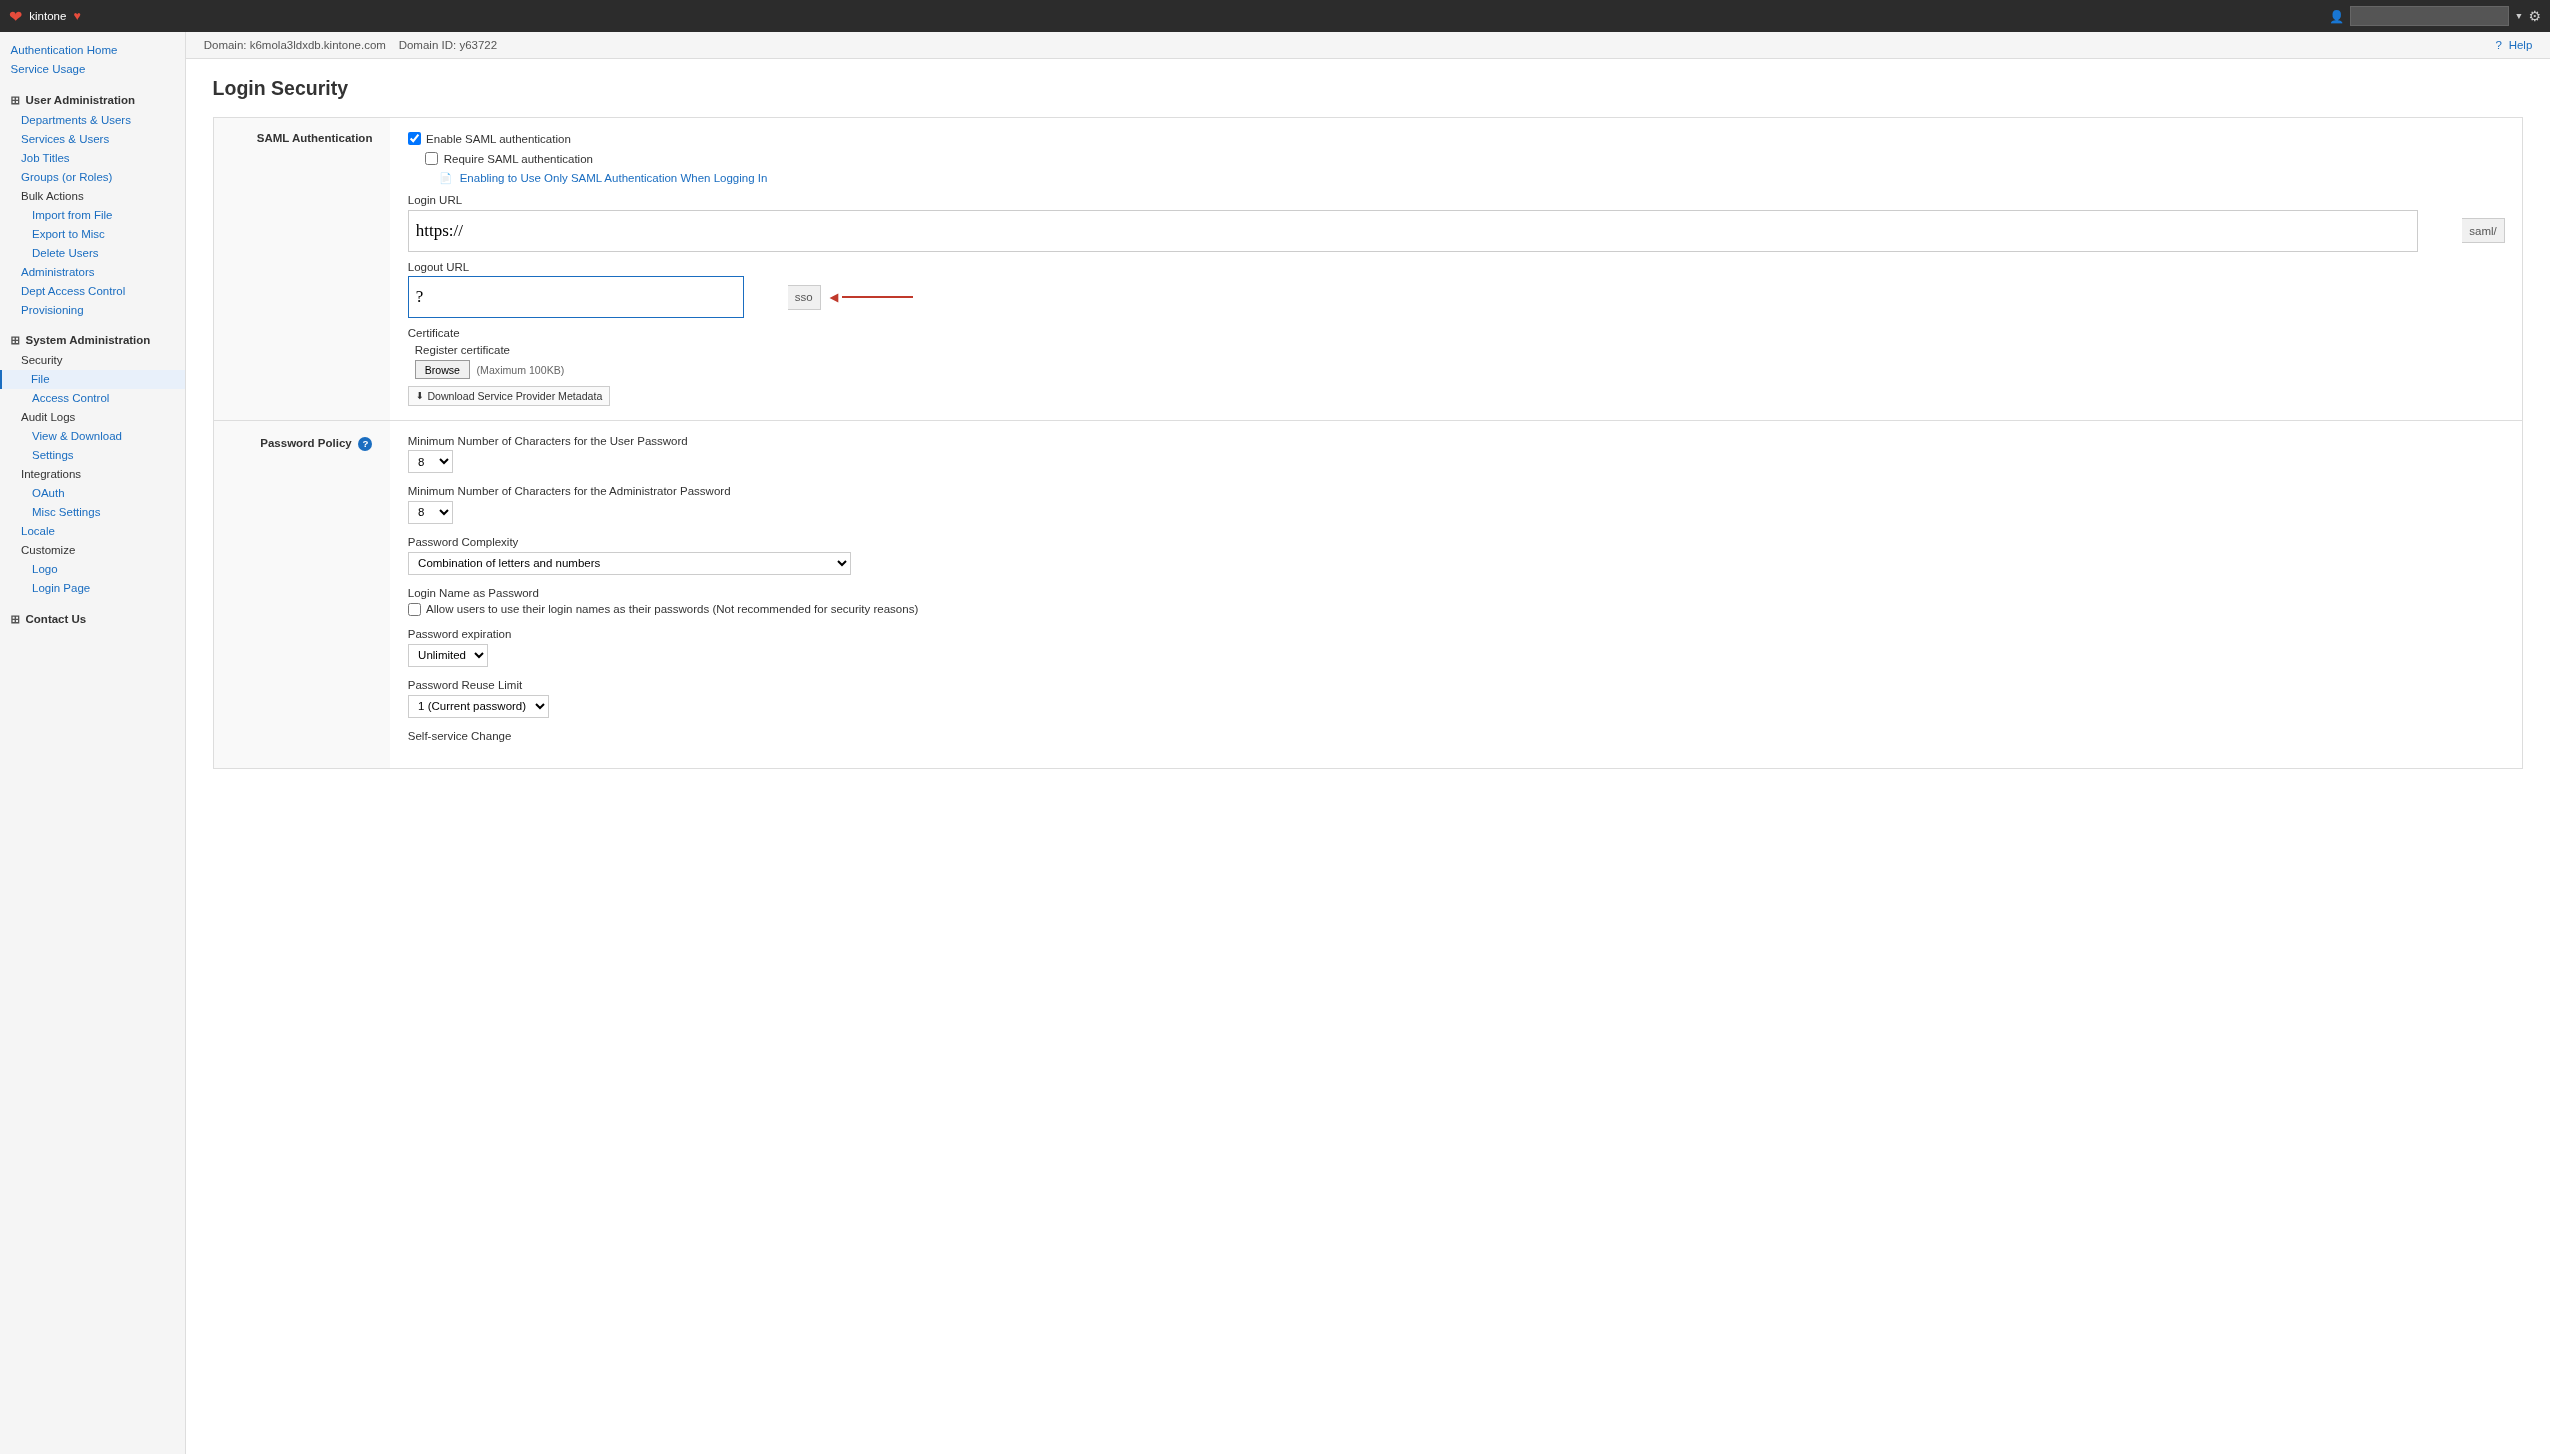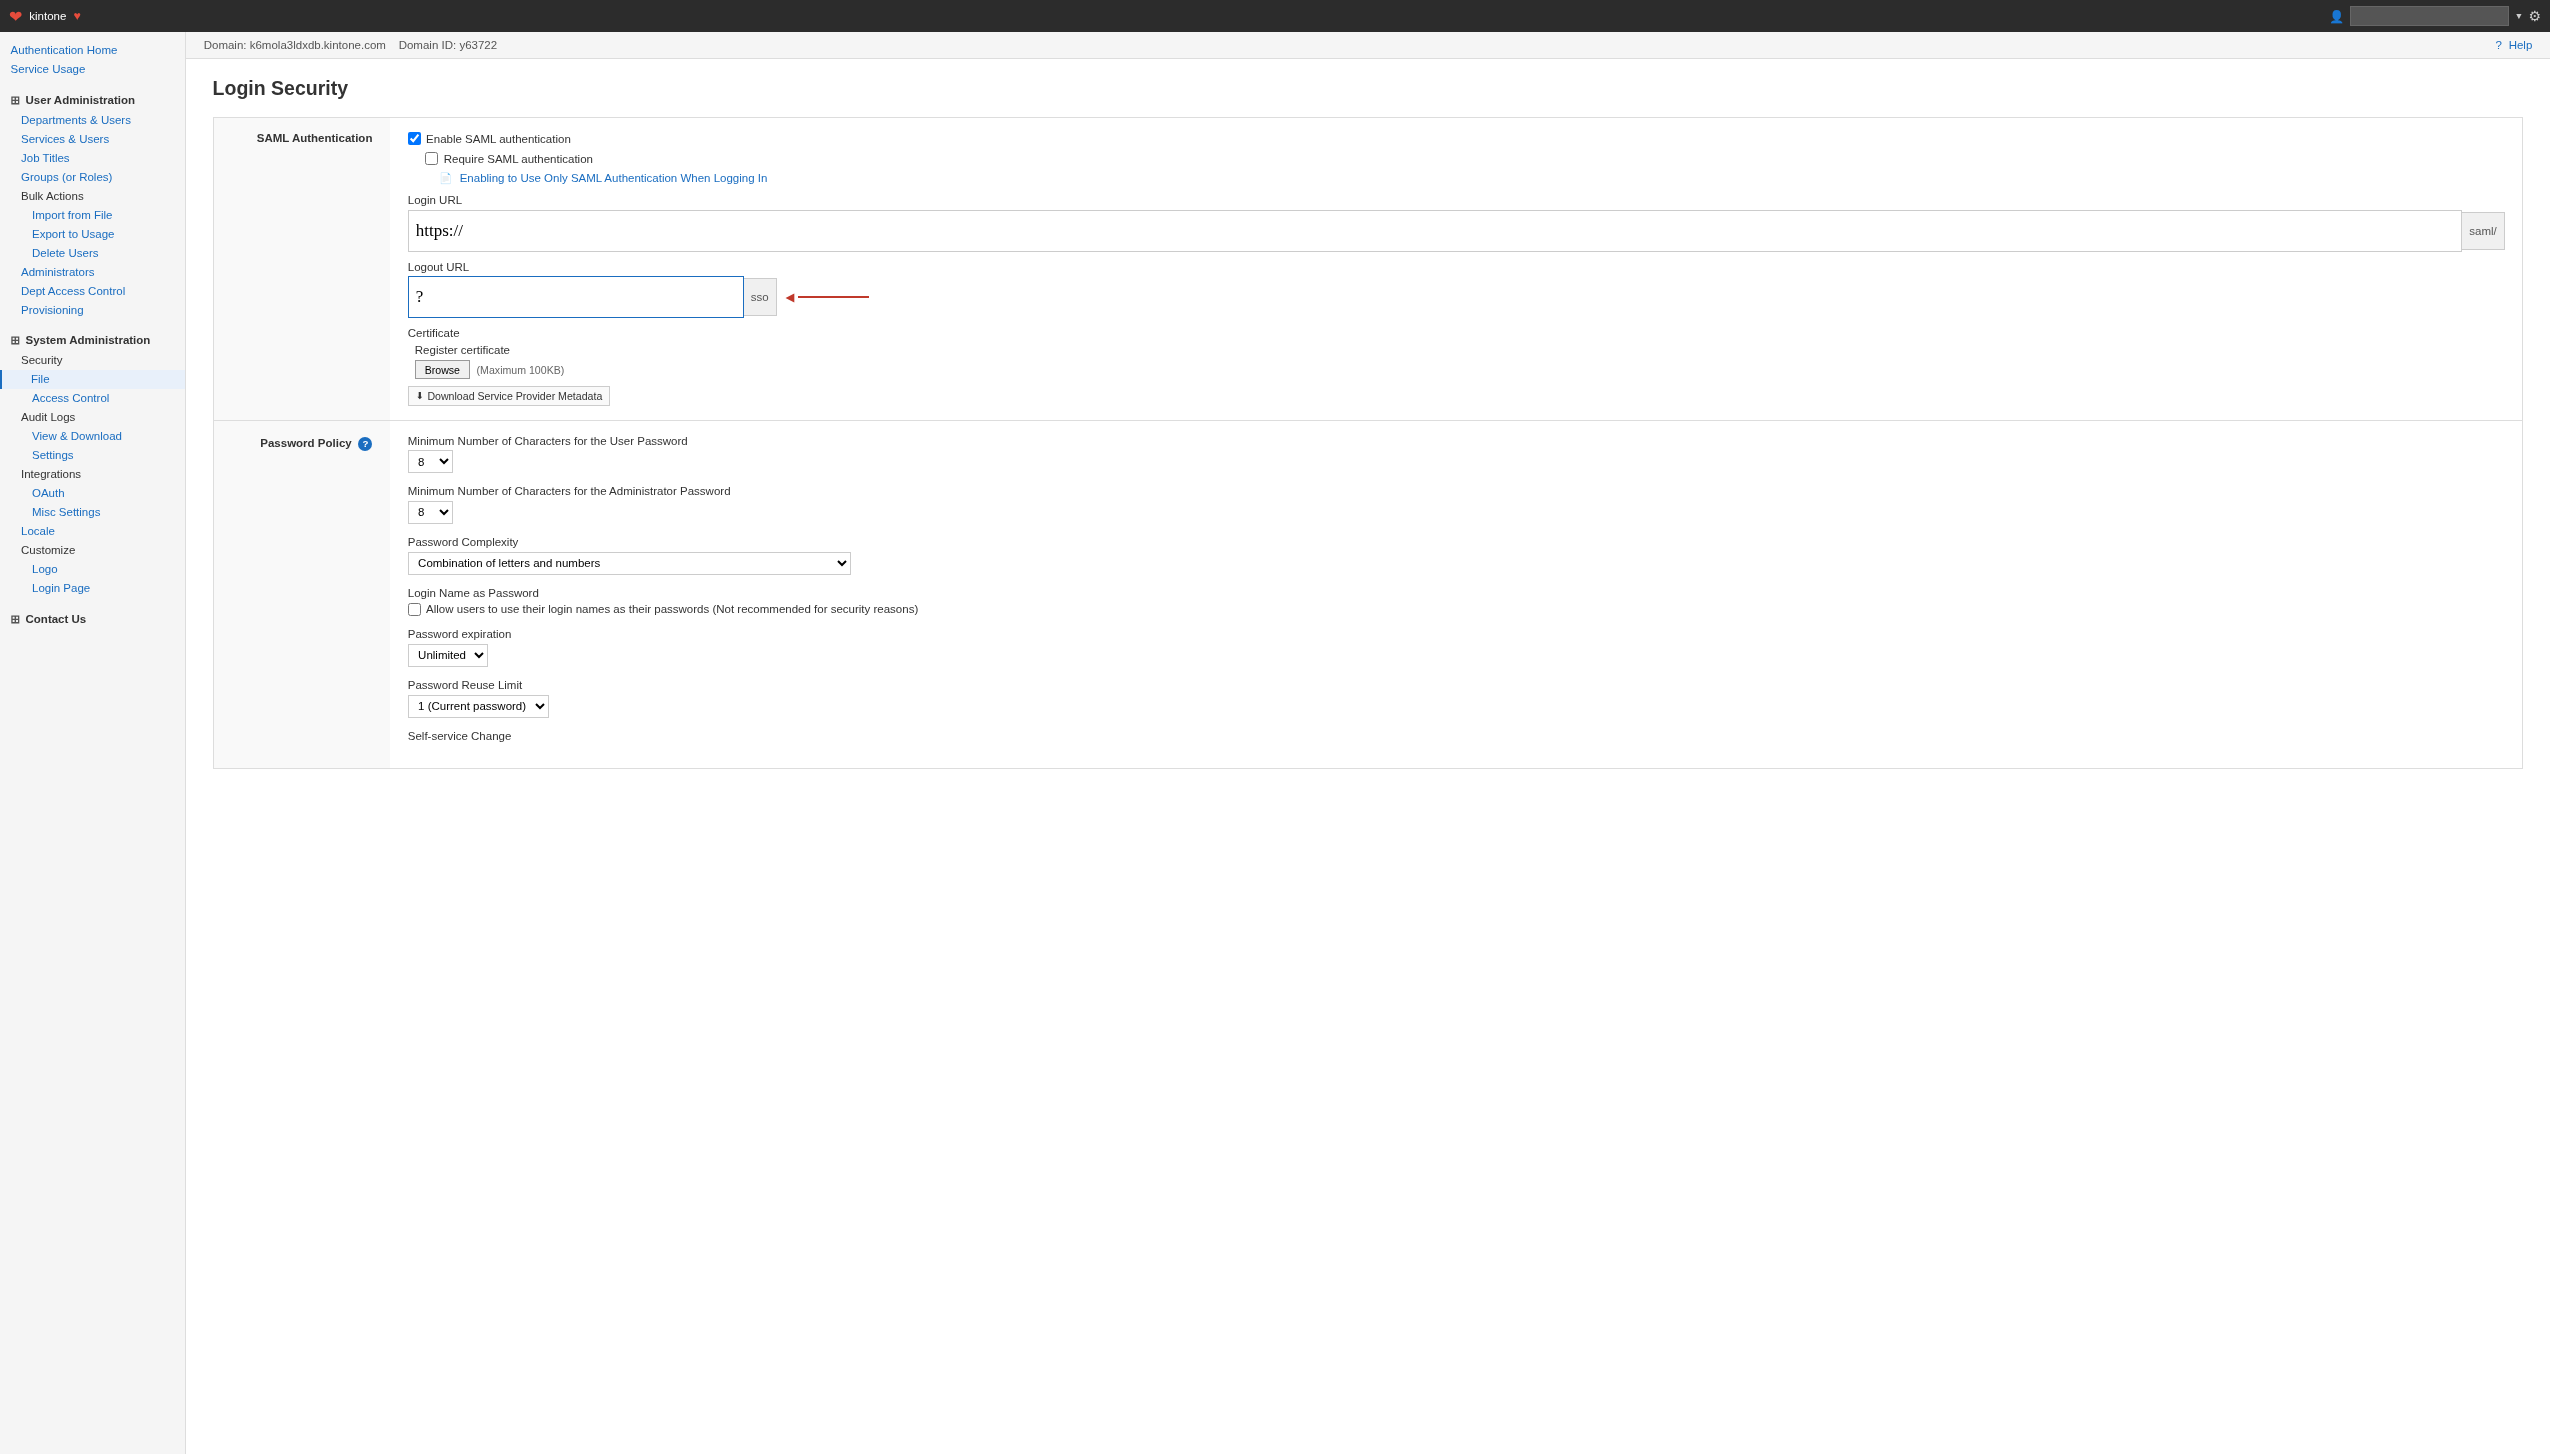--- a/index.html
+++ b/index.html
@@ -159,24 +159,25 @@
       height: 42px;
       outline: none;
       font-family: Liberation Serif, serif;
     }
     .url-suffix {
       border: 0.9px solid #ccc;
       border-left: none;
       padding: 3.5px 7px;
       background: #f0f0f0;
       font-size: 11.5px;
-      height: 38px;
+      height: 25px;
       display: flex;
       align-items: center;
       color: #555;
+      margin-left: 44px;
     }
     .arrow-annotation {
       display: flex;
       align-items: center;
       margin-left: 8.9px;
       color: #c0392b;
       font-size: 11.5px;
       white-space: nowrap;
     }
     .arrow-line {
@@ -275,21 +276,21 @@
     <div class="sidebar-section-header">
       <span class="sidebar-section-icon">⊞</span>
       <span>User Administration</span>
     </div>
     <a class="sidebar-link">Departments &amp; Users</a>
     <a class="sidebar-link">Services &amp; Users</a>
     <a class="sidebar-link">Job Titles</a>
     <a class="sidebar-link">Groups (or Roles)</a>
     <span class="sidebar-plain">Bulk Actions</span>
     <a class="sidebar-sublink">Import from File</a>
-    <a class="sidebar-sublink">Export to Usage</a>
+    <a class="sidebar-sublink">Export to Misc</a>
     <a class="sidebar-sublink">Delete Users</a>
     <a class="sidebar-link">Administrators</a>
     <a class="sidebar-link">Dept Access Control</a>
     <a class="sidebar-link">Provisioning</a>
 
     <div class="sidebar-divider"></div>
     <div class="sidebar-section-header">
       <span class="sidebar-section-icon">⊞</span>
       <span>System Administration</span>
     </div>

